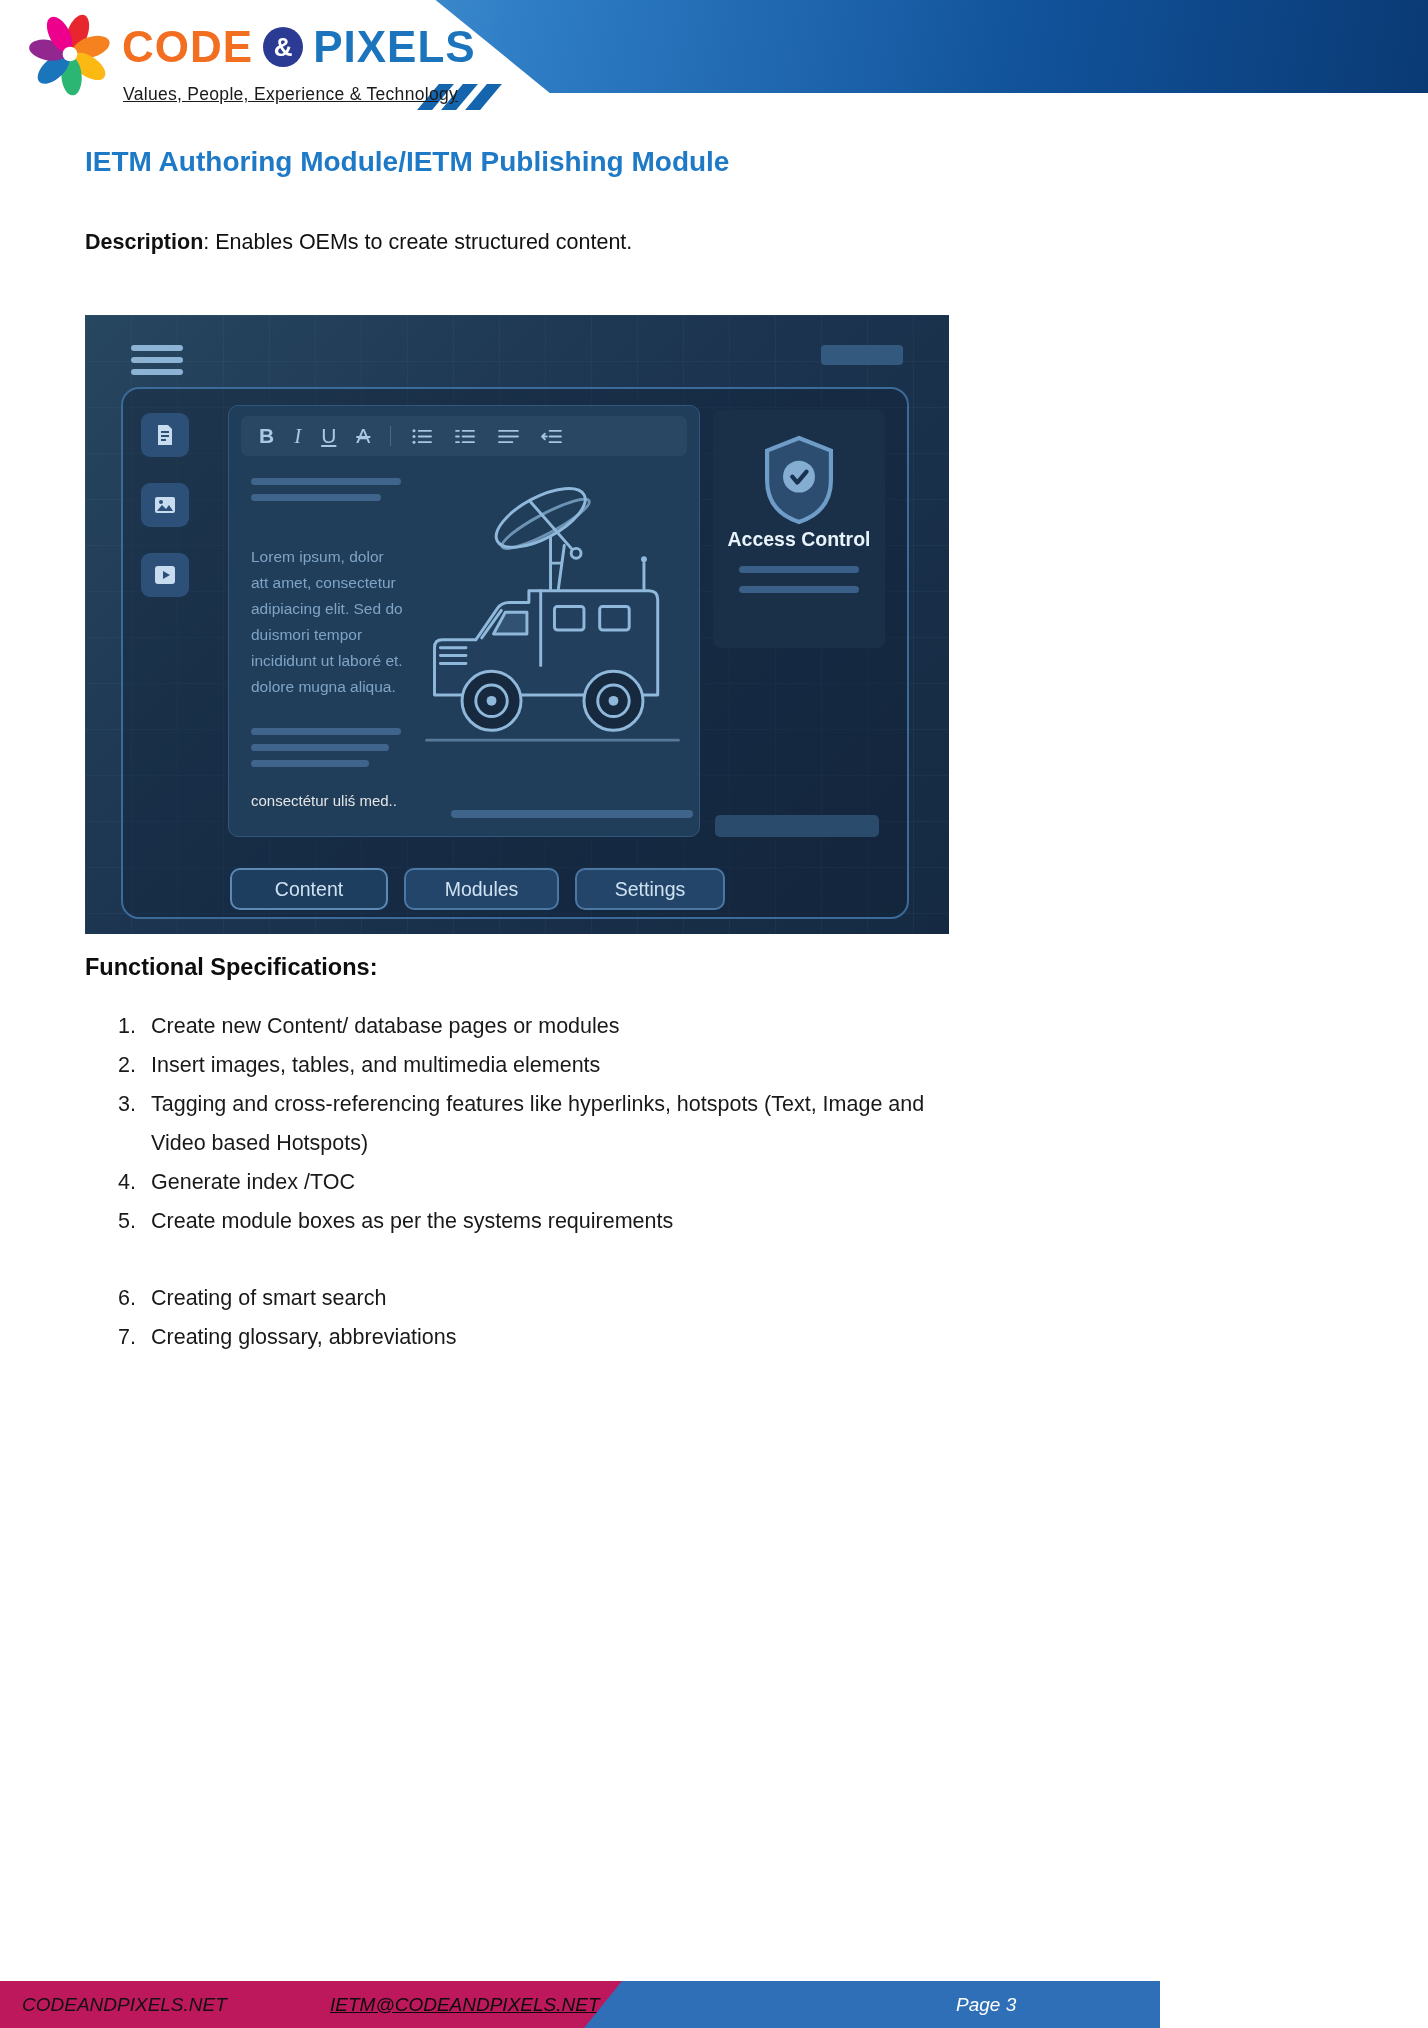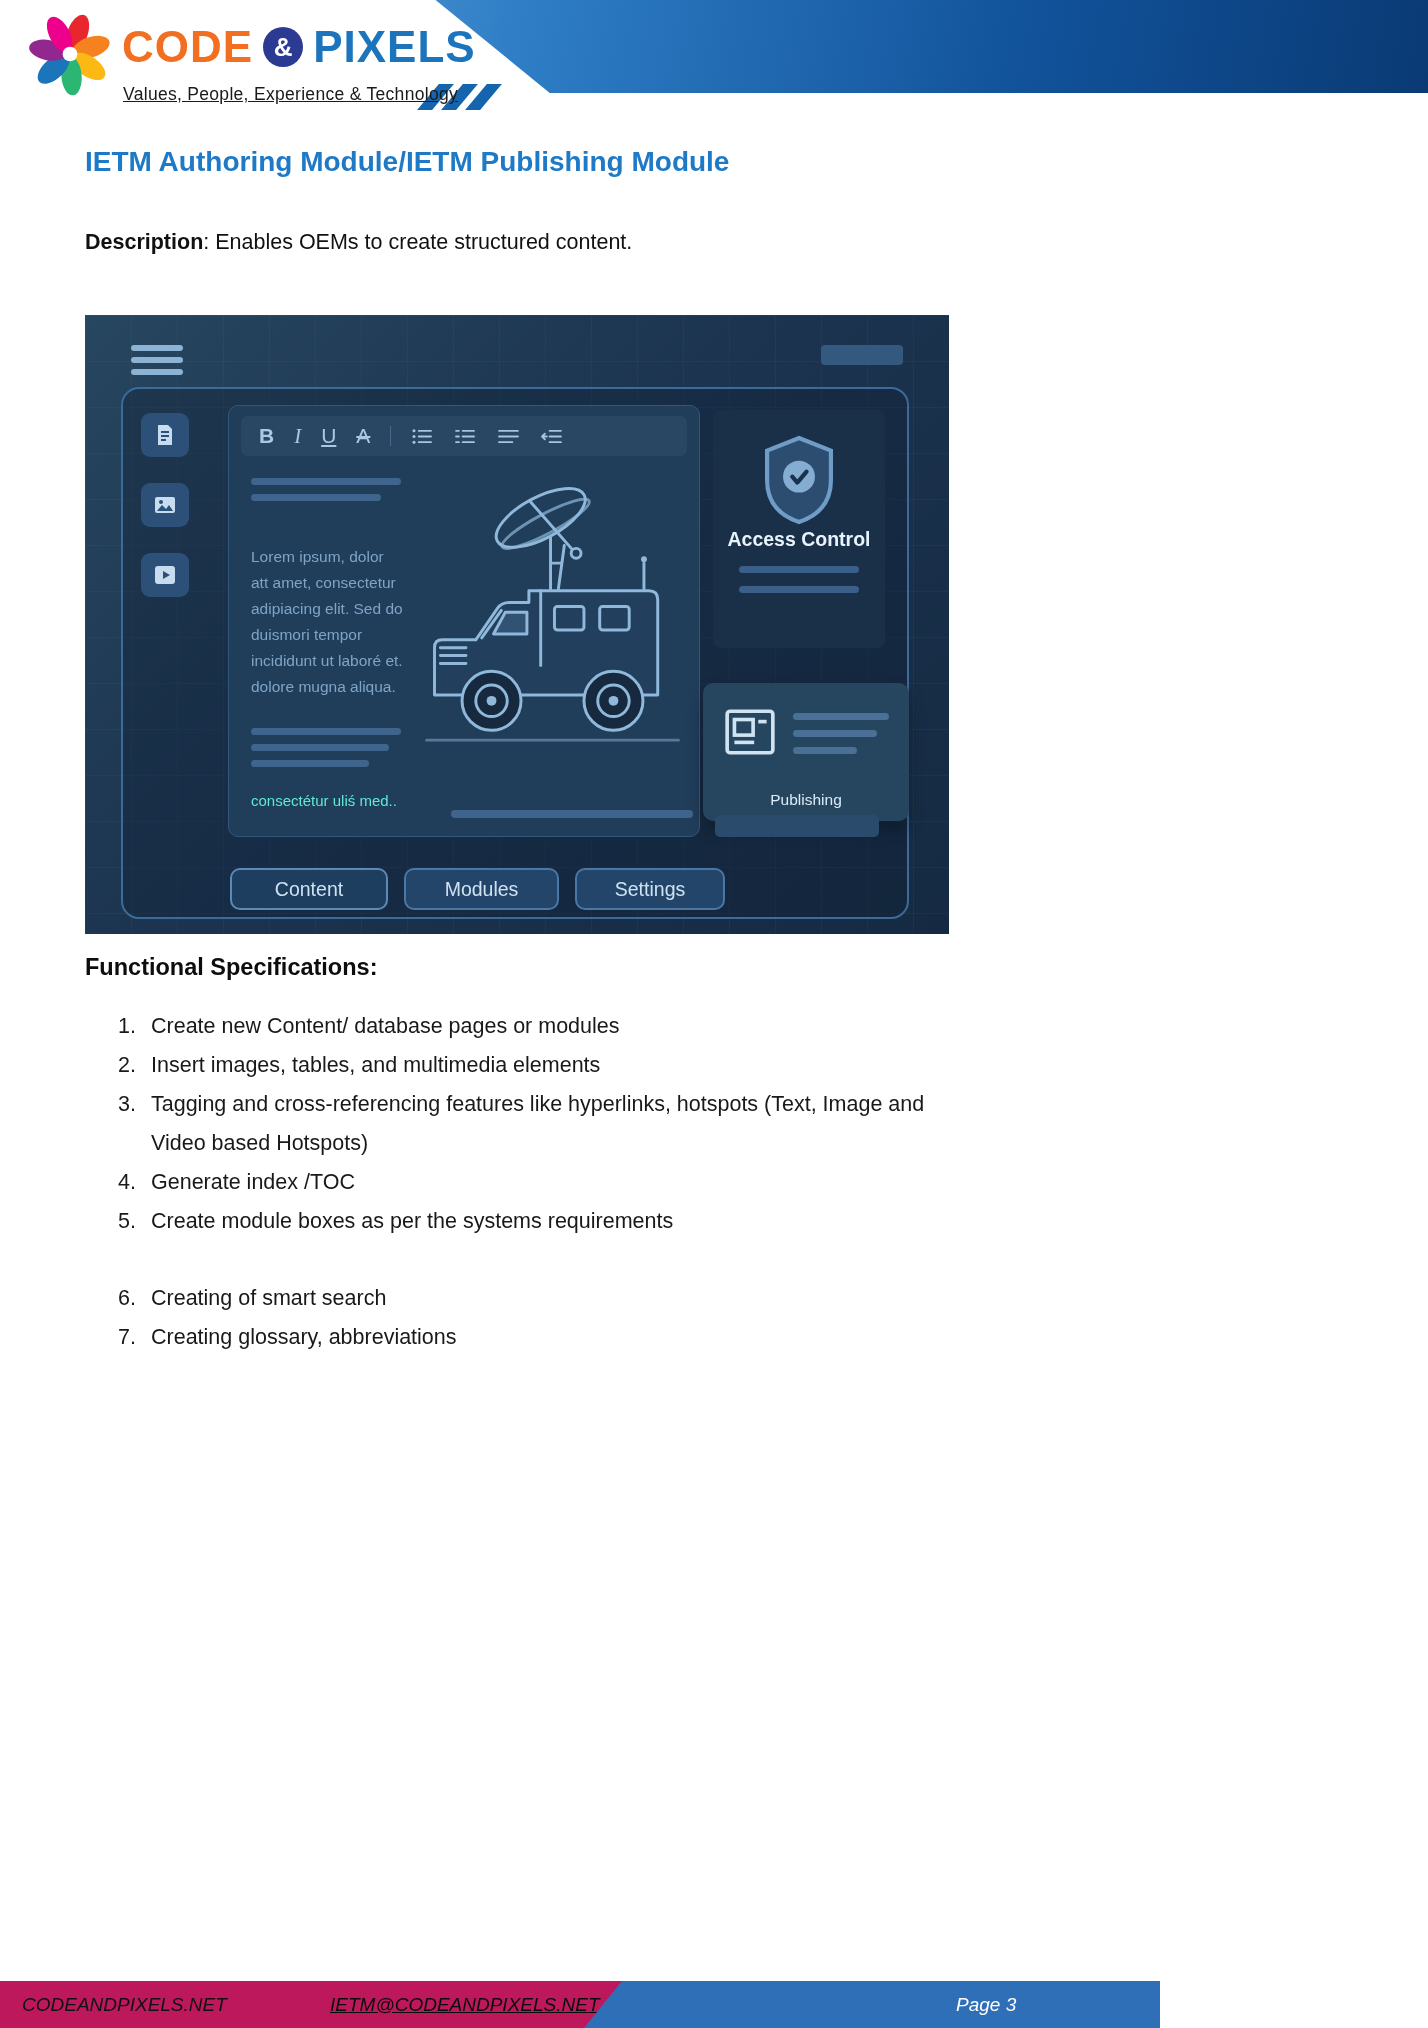--- a/index.html
+++ b/index.html
@@ -58,21 +58,21 @@
   .t-s { text-decoration:line-through; }
   .t-sep { width:1px; height:20px; background:#46688c; }
   .t-ic { width:23px; height:17px; }
 
   .bars i { display:block; height:7px; border-radius:3.5px; background:#40658c; margin-bottom:9px; }
   .bars-a { left:22px; top:72px; }
   .bars-a i:nth-of-type(1){ width:150px; } .bars-a i:nth-of-type(2){ width:130px; }
   .mk-lorem { left:22px; top:138px; font-size:15.5px; line-height:26px; color:#7fa4c6; }
   .bars-b { left:22px; top:322px; }
   .bars-b i:nth-of-type(1){ width:150px; } .bars-b i:nth-of-type(2){ width:138px; } .bars-b i:nth-of-type(3){ width:118px; }
-  .mk-lorem2 { left:22px; top:386px; font-size:15px; color:#5eead4; }
+  .mk-lorem2 { left:22px; top:386px; font-size:15px; color:#e5e5e5; }
   .bar-center { left:222px; top:404px; width:242px; height:8px; border-radius:4px; background:#40658c; }
 
   .mk-truck { left:320px; top:156px; width:295px; height:318px; }
 
   .mk-access { left:628px; top:95px; width:172px; height:238px; background:#1a3049; border-radius:8px;
     display:flex; flex-direction:column; align-items:center; }
   .mk-access svg { width:84px; height:96px; margin-top:22px; }
   .ac-label { font-size:19.5px; font-weight:600; color:#e9f3fb; }
   .ac-bar { display:block; width:120px; height:7px; border-radius:3.5px; background:#3a5f88; margin-top:15px; }
   .ac-bar.short { width:120px; margin-top:13px; }
@@ -266,34 +266,20 @@
         <svg viewBox="0 0 100 112">
           <path d="M50,6 L88,21 V56 C88,85 71,99 50,106 C29,99 12,85 12,56 V21 Z" fill="#2c4d70" stroke="#6f9dc8" stroke-width="5"></path>
           <circle cx="50" cy="52" r="19" fill="#85add2"></circle>
           <path d="M42,52l6,7 11,-13" stroke="#17314e" stroke-width="5" fill="none" stroke-linecap="round" stroke-linejoin="round"></path>
         </svg>
         <div class="ac-label">Access Control</div>
         <i class="ac-bar"></i>
         <i class="ac-bar short"></i>
       </div>
 
-      <div class="mk-pub">
-        <svg viewBox="0 0 52 52" fill="none" stroke="#cfe3f2" stroke-width="3.5">
-          <rect x="4" y="6" width="44" height="40" rx="3"></rect>
-          <rect x="11" y="14" width="18" height="15"></rect>
-          <line x1="34" y1="16" x2="42" y2="16"></line>
-          <line x1="11" y1="36" x2="30" y2="36"></line>
-        </svg>
-        <div class="pub-bars">
-          <i></i>
-            <i></i>
-            <i></i>
-        </div>
-        <div class="pub-label">Publishing</div>
-      </div>
 
       <div class="mk-subbar"></div>
 
       <div class="mk-tabs">
         <div class="mk-tab t0">Content</div>
         <div class="mk-tab t1">Modules</div>
         <div class="mk-tab t2">Settings</div>
       </div>
     </figure>
 

